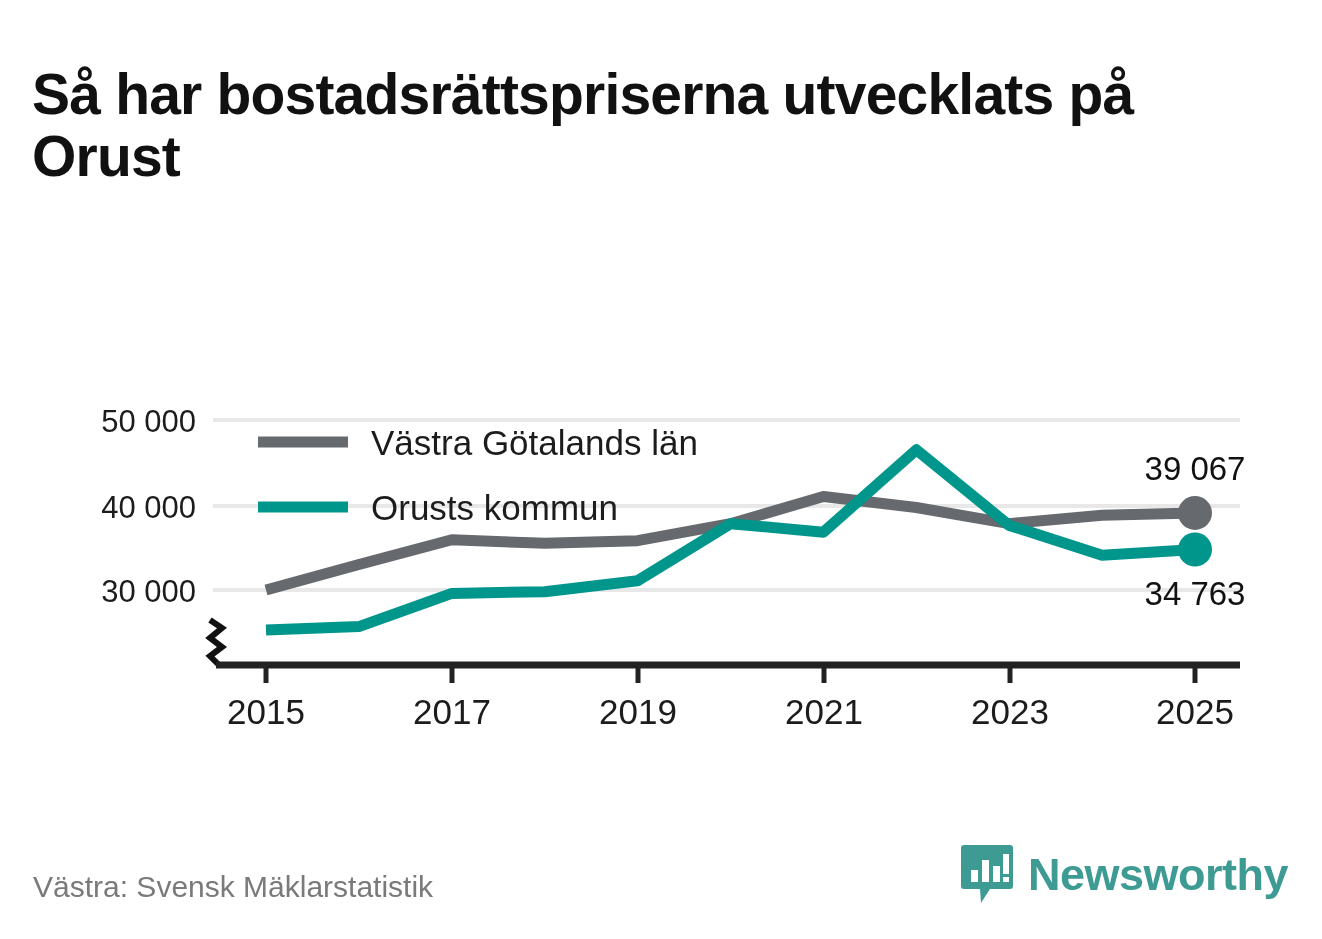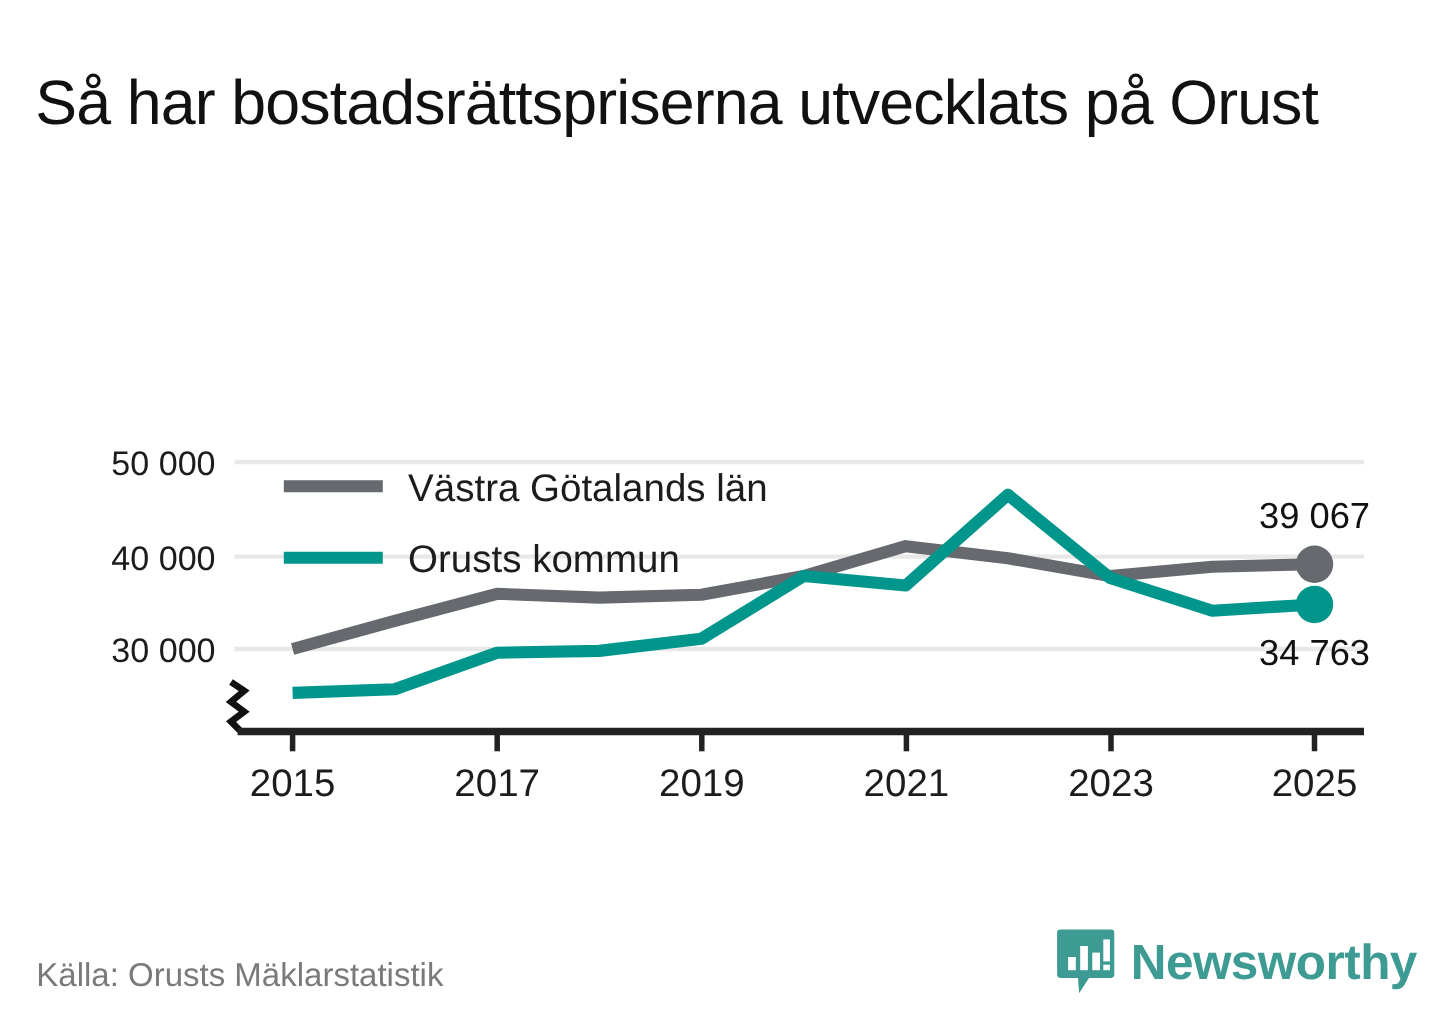--- a/index.html
+++ b/index.html
@@ -22,21 +22,21 @@
   }
 
   
   .title {
     position: absolute;
     left: 32px;
     top: 26px;
     width: 1250px;
     font-size: 57px;
     line-height: 1.08;
-    font-weight: normal;
+    font-weight: bold;
     letter-spacing: -0.8px;
     color: #111111;
     white-space: pre-line;
   }
 
   .subtitle {
     position: absolute;
     left: 33px;
     top: 283px;
     width: 1250px;
@@ -170,21 +170,21 @@
         <line x1="258" y1="62" x2="348" y2="62" stroke="#666a6e" stroke-width="11"></line>
         <text class="legend-text" x="371" y="75">Västra Götalands län</text>
 
         <line x1="258" y1="127" x2="348" y2="127" stroke="#00968c" stroke-width="11"></line>
         <text class="legend-text" x="371" y="140">Orusts kommun</text>
       </g>
 
     </svg>
   </div>
 
-  <div class="source">Källa: Orusts Mäklarstatistik</div>
+  <div class="source">Västra: Svensk Mäklarstatistik</div>
 
   <div class="brand">
     <svg width="54" height="62" viewBox="0 0 54 62">
       <path d="M4 2 h46 a3 3 0 0 1 3 3 v38 a3 3 0 0 1 -3 3 h-20 l-9 14 l-1 -14 h-16 a3 3 0 0 1 -3 -3 v-38 a3 3 0 0 1 3 -3 z" fill="#3d9b94"></path>
       <rect x="11" y="27" width="7" height="12" fill="#ffffff"></rect>
       <rect x="22" y="17" width="7" height="22" fill="#ffffff"></rect>
       <rect x="33" y="23" width="7" height="16" fill="#ffffff"></rect>
       <rect x="43" y="11" width="6" height="20" fill="#ffffff"></rect>
       <rect x="43" y="34" width="6" height="5" fill="#ffffff"></rect>
     </svg>

